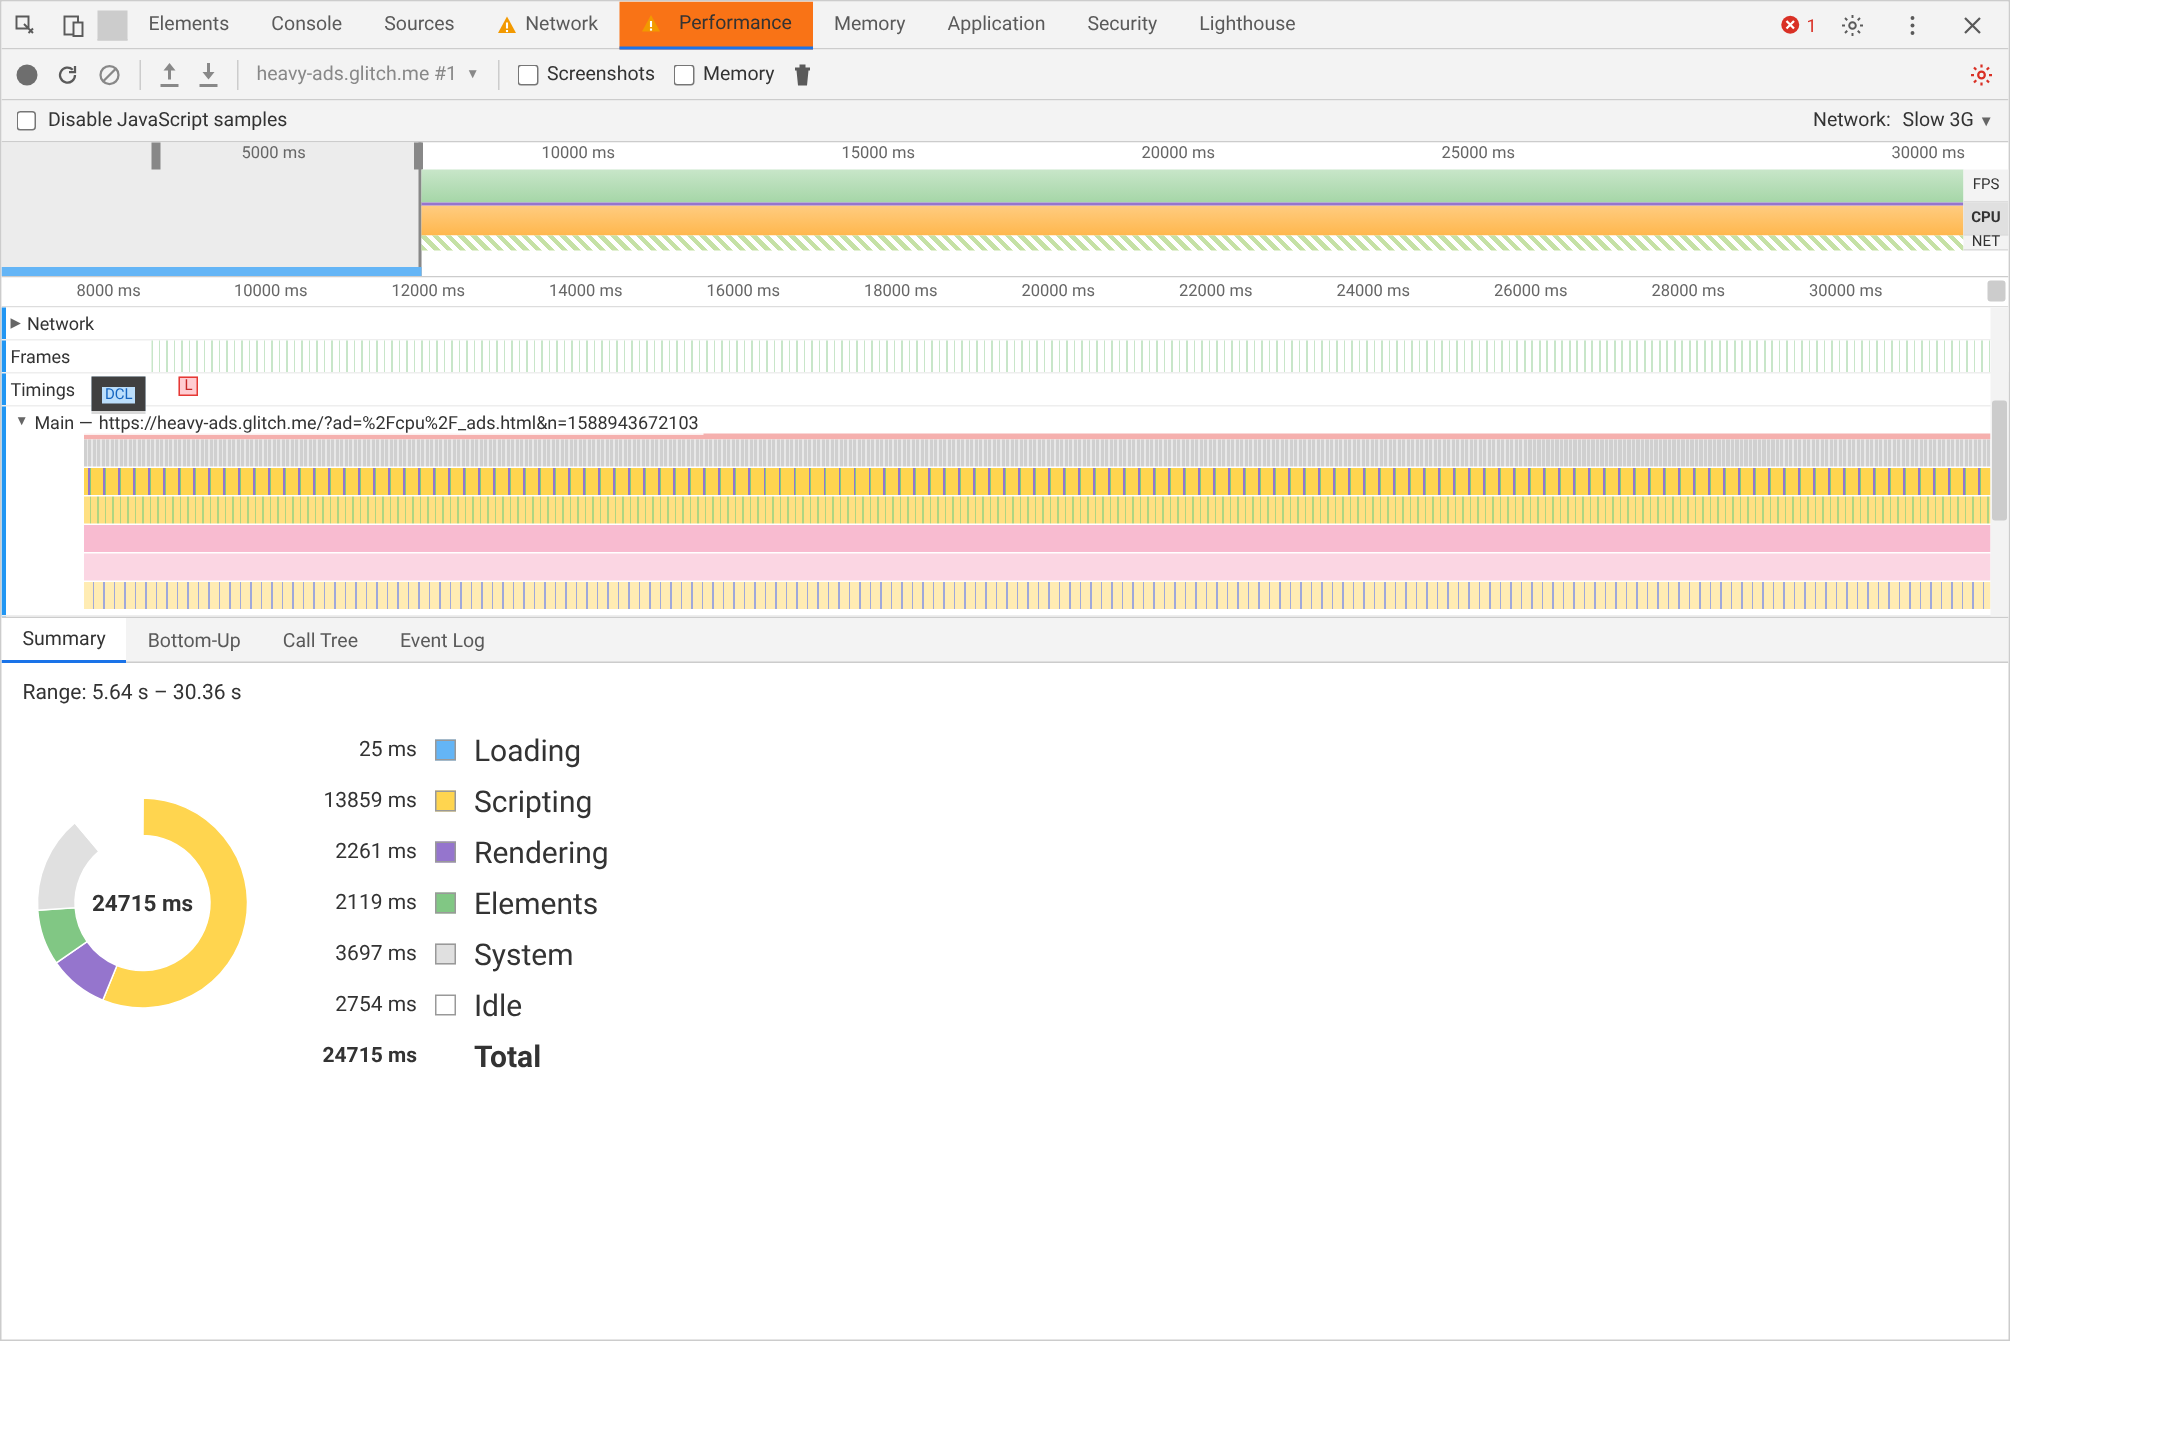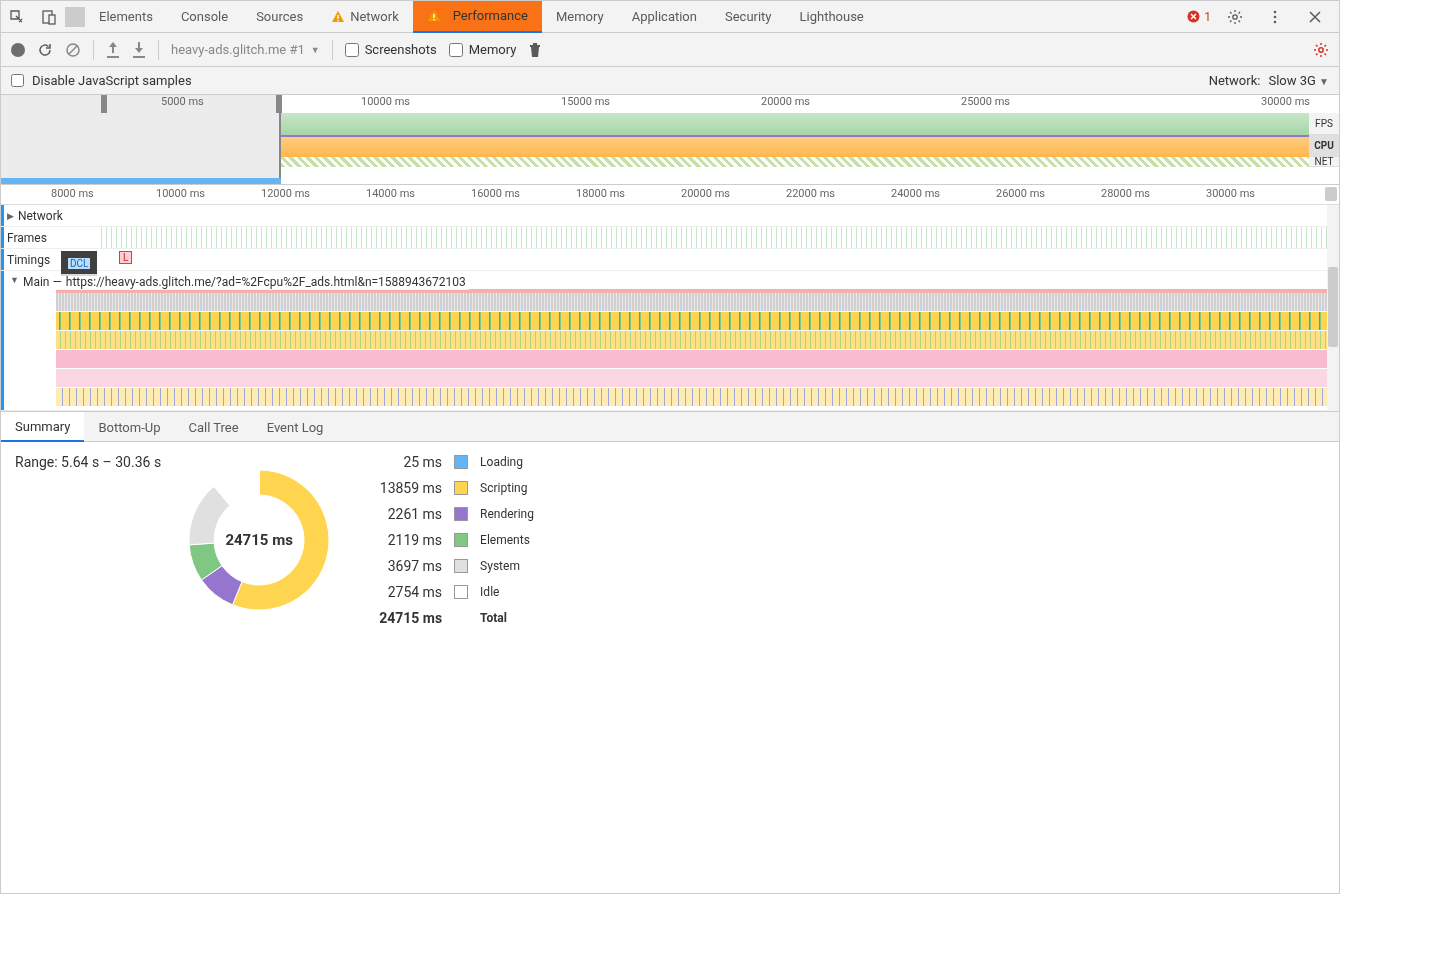--- a/index.html
+++ b/index.html
@@ -75,29 +75,29 @@
 .blue-vert { position: absolute; left: 0; top: 0; width: 3px; height: 100%; background: #2196f3; }
 .tracks .vscroll { position: absolute; right: 0; top: 0; width: 12px; height: 100%; background: #f3f3f3; }
 .tracks .vscroll .thumb { position: absolute; right: 1px; top: 30%; width: 10px; height: 80px; background: #ccc; border-radius: 2px; }
 
 
 .btabs { display: flex; height: 30px; background: #f3f3f3; border-bottom: 1px solid #ccc; align-items: flex-start; }
 .btabs .btab { padding: 0 14px; height: 30px; display: flex; align-items: center; color: #5a5a5a; cursor: pointer; }
 .btabs .btab.active { color: #333; border-bottom: 2px solid #1a73e8; background: #fff; }
 
 
-.summary { padding: 12px 14px; display: flex; flex-direction: row; gap: 18px; }
+.summary { padding: 12px 14px; display: flex; flex-direction: column; gap: 18px; }
 .summary .range { font-size: 14px; color: #333; }
 .summary-body { display: flex; gap: 40px; align-items: center; }
 .donut-wrap { width: 160px; height: 160px; position: relative; }
 .donut-center { position: absolute; inset: 0; display: flex; align-items: center; justify-content: center; font-weight: bold; font-size: 15px; }
 .legend { display: grid; grid-template-columns: auto auto auto; gap: 10px 12px; align-items: center; }
 .legend .ms { text-align: right; font-size: 14px; color: #333; }
 .legend .sw { width: 14px; height: 14px; border: 1px solid #999; }
-.legend .name { font-size: 12px; color: #333; }
+.legend .name { font-size: 20px; color: #333; }
 
 svg { display: block; }
 </style>
 </head>
 <body>
 
 <div class="tabbar">
   <div class="icon-btn">
     <svg width="16" height="16" viewBox="0 0 16 16">
         <path fill="none" stroke="#5a5a5a" stroke-width="1.3" d="M2 2h8v8H2z M7 7l6 6 M10 13l3-3"></path>

